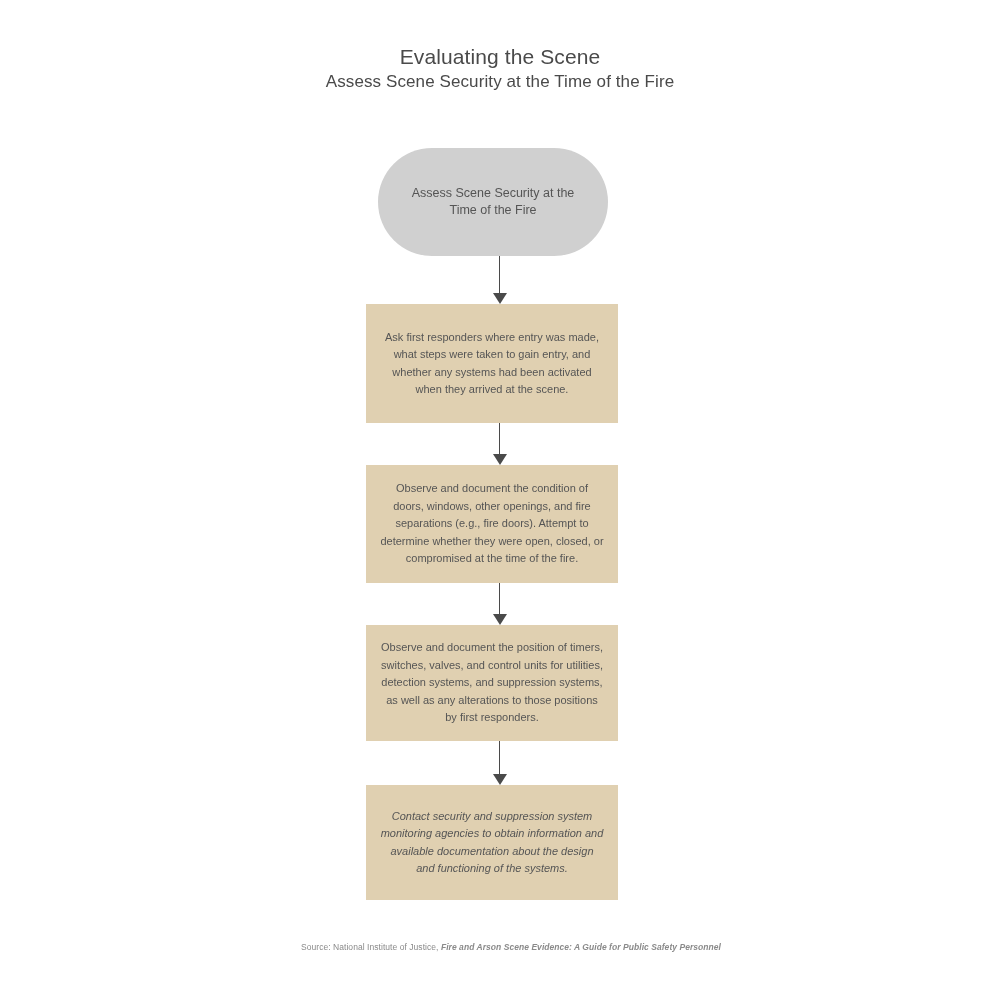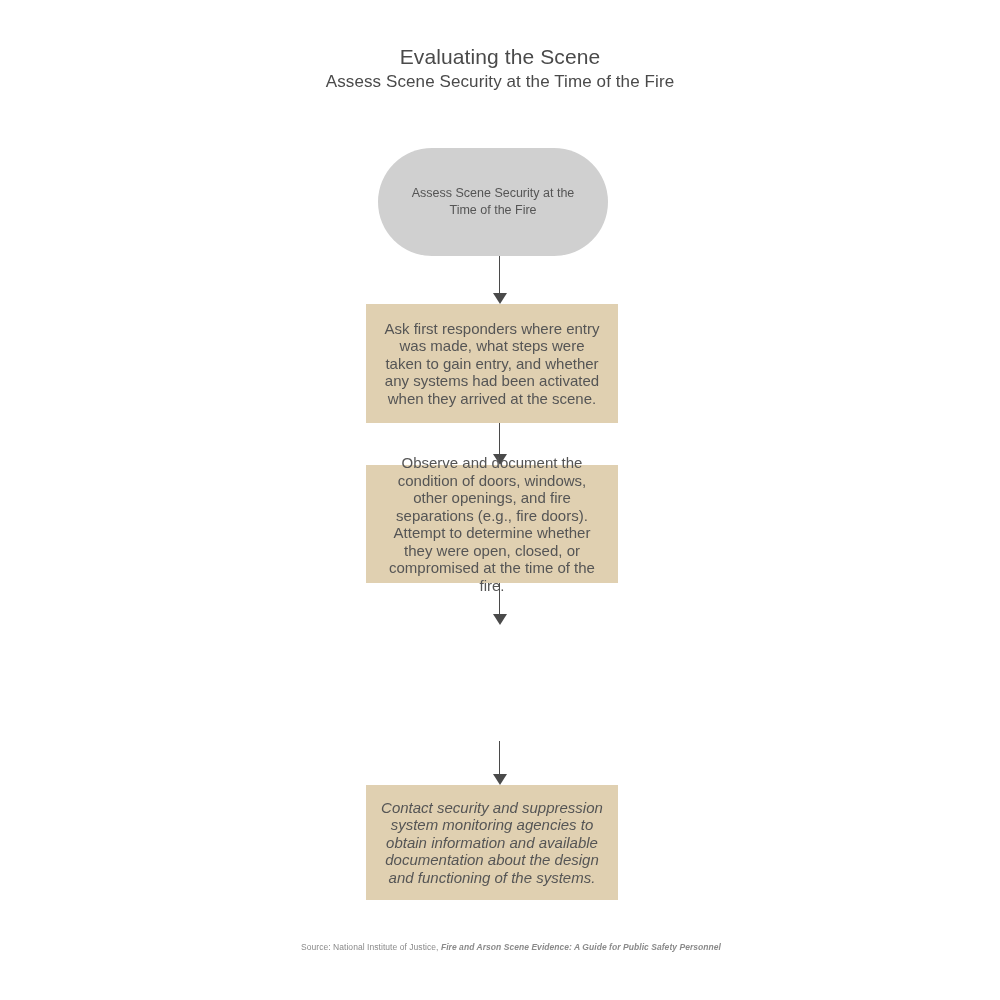--- a/index.html
+++ b/index.html
@@ -70,21 +70,21 @@
     line-height: 17px;
     padding: 0 26px;
   }
 
   .node-process {
     left: 366px;
     width: 252px;
     background: #e0d0b1;
   }
   .node-process .node-text {
-    font-size: 15px;
+    font-size: 11px;
     line-height: 17.5px;
     padding: 0 14px;
   }
 
   #box-1 { top: 304px; height: 119px; }
   #box-2 { top: 465px; height: 118px; justify-content: flex-end; }
   #box-3 { top: 625px; height: 116px; }
   #box-4 { top: 785px; height: 115px; font-style: italic; }
 
   
@@ -171,20 +171,23 @@
 
   <div class="node node-process" id="box-2">
     <div class="node-text">Observe and document the condition of doors, windows, other openings, and fire separations (e.g., fire doors). Attempt to determine whether they were open, closed, or compromised at the time of the fire.</div>
   </div>
 
   <div class="connector" id="conn-3">
     <div class="stem"></div>
     <div class="head"></div>
   </div>
 
+  <div class="node node-process" id="box-3">
+    <div class="node-text">Observe and document the position of timers, switches, valves, and control units for utilities, detection systems, and suppression systems, as well as any alterations to those positions by first responders.</div>
+  </div>
 
   <div class="connector" id="conn-4">
     <div class="stem"></div>
     <div class="head"></div>
   </div>
 
   <div class="node node-process" id="box-4">
     <div class="node-text">Contact security and suppression system monitoring agencies to obtain information and available documentation about the design and functioning of the systems.</div>
   </div>
 

